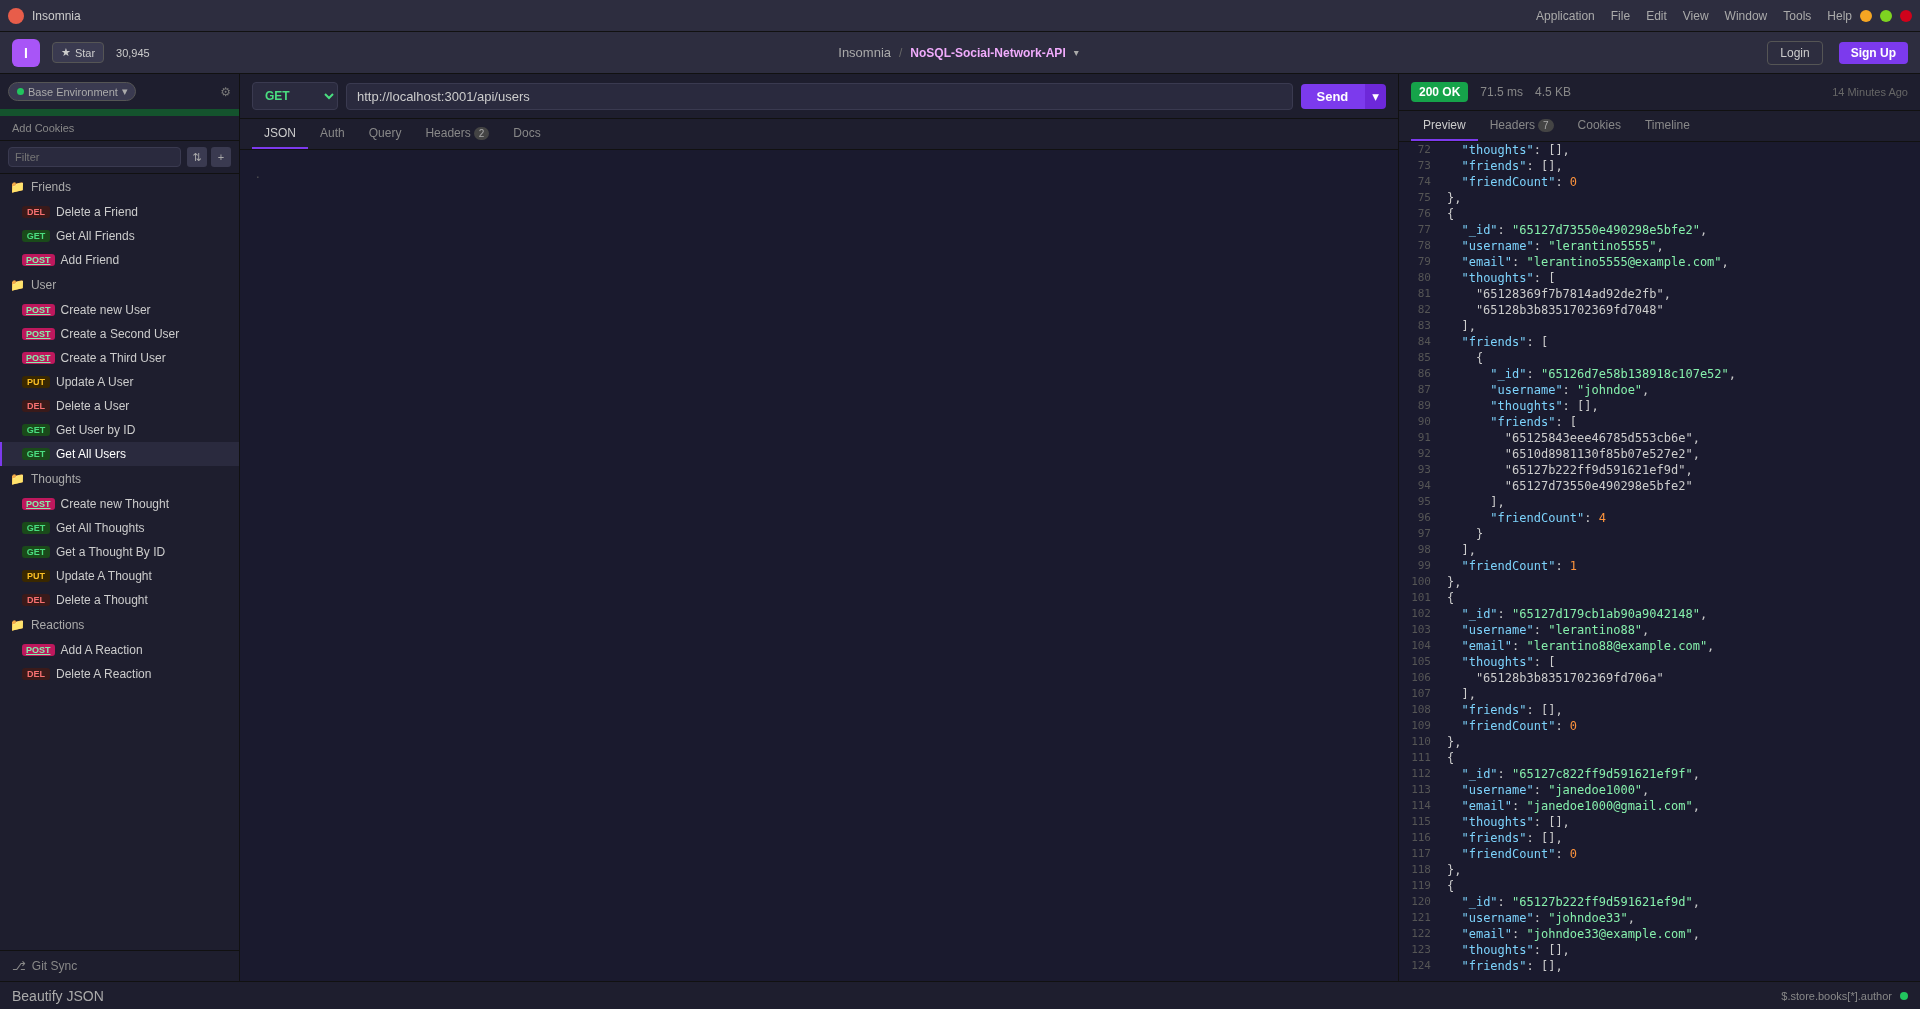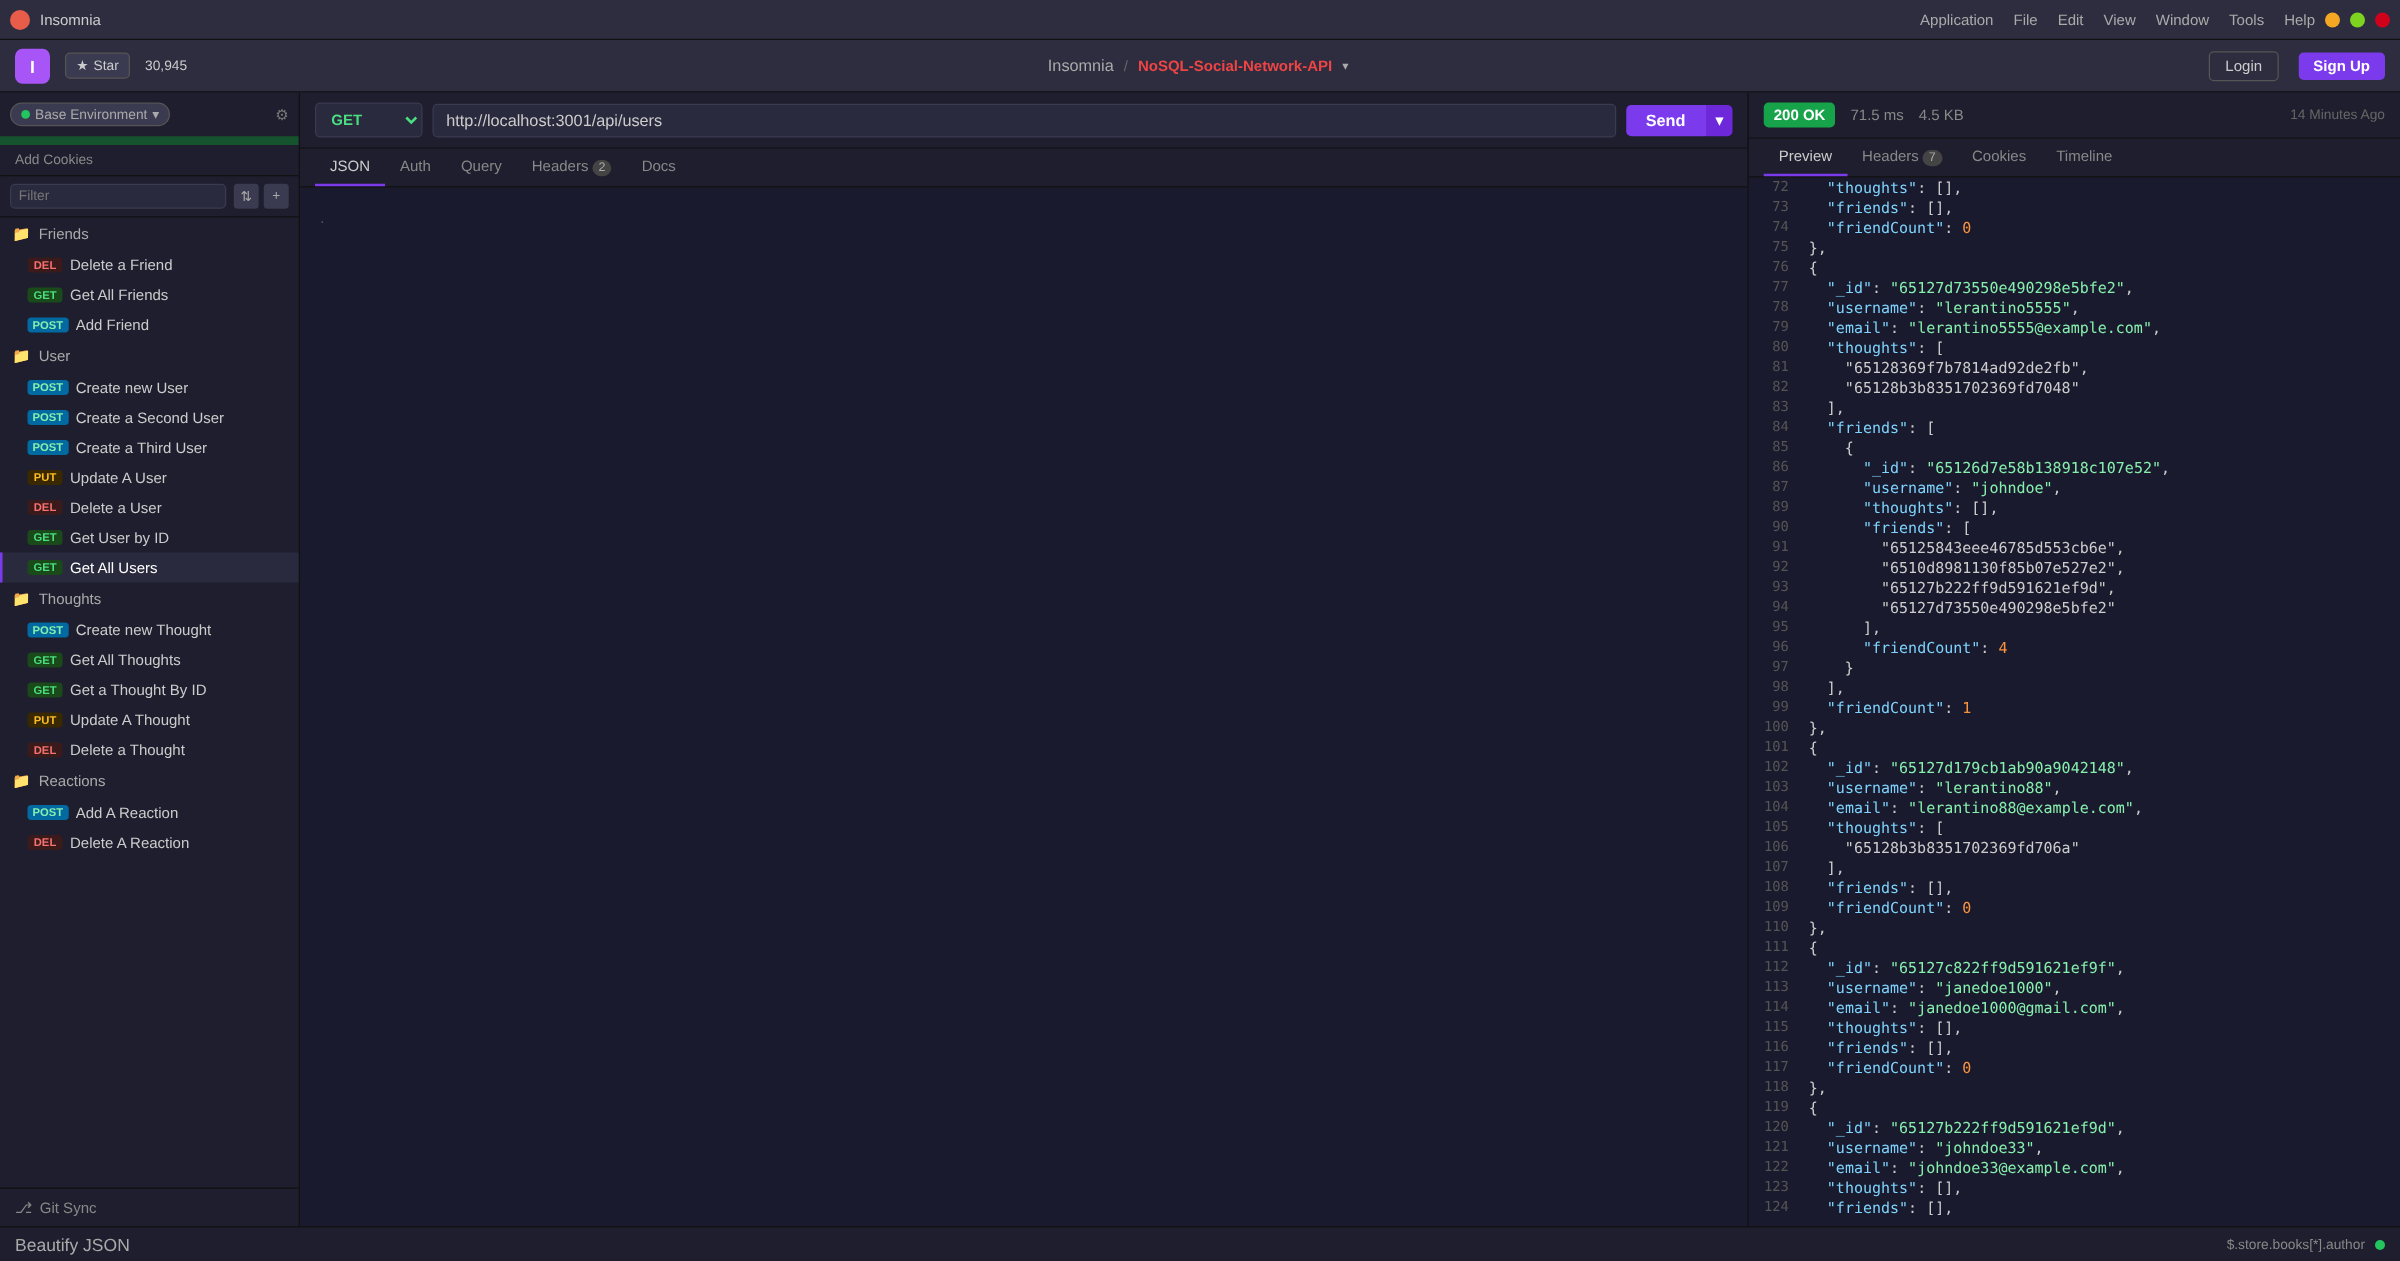--- a/index.html
+++ b/index.html
@@ -21,21 +21,21 @@
     .app { display: flex; flex-direction: column; flex: 1; overflow: hidden; }
 
     
     .topbar { background: #2d2d3f; height: 42px; display: flex; align-items: center; padding: 0 12px; gap: 12px; border-bottom: 1px solid #111; flex-shrink: 0; }
     .app-logo { width: 28px; height: 28px; background: #a855f7; border-radius: 6px; display: flex; align-items: center; justify-content: center; color: white; font-weight: bold; font-size: 14px; }
     .star-btn { display: flex; align-items: center; gap: 4px; background: #3a3a50; border: 1px solid #555; border-radius: 4px; padding: 3px 8px; color: #ccc; cursor: pointer; font-size: 11px; }
     .star-count { font-size: 11px; color: #ccc; }
     .topbar-center { flex: 1; display: flex; align-items: center; justify-content: center; gap: 8px; }
     .breadcrumb { color: #aaa; font-size: 13px; }
     .breadcrumb-sep { color: #666; }
-    .breadcrumb-active { color: #ef4444; font-weight: 600; }
+    .breadcrumb-active { color: #f0abfc; font-weight: 600; }
     .chevron-down { color: #aaa; font-size: 10px; }
     .topbar-right { display: flex; gap: 16px; align-items: center; }
     .login-btn { background: transparent; border: 1px solid #555; border-radius: 4px; padding: 4px 12px; color: #ccc; cursor: pointer; font-size: 12px; }
     .signup-btn { background: #7c3aed; border: none; border-radius: 4px; padding: 4px 12px; color: white; cursor: pointer; font-size: 12px; font-weight: 600; }
 
     
     .content { display: flex; flex: 1; overflow: hidden; }
 
     
     .sidebar { width: 240px; background: #1e1e2e; border-right: 1px solid #111; display: flex; flex-direction: column; overflow-y: auto; flex-shrink: 0; }
@@ -50,21 +50,21 @@
     .filter-icon-btn { background: #3a3a50; border: none; border-radius: 3px; width: 20px; height: 20px; color: #aaa; cursor: pointer; display: flex; align-items: center; justify-content: center; font-size: 11px; }
 
     
     .sidebar-group { padding: 0; }
     .sidebar-group-header { display: flex; align-items: center; padding: 6px 10px; gap: 6px; cursor: pointer; color: #aaa; font-size: 12px; font-weight: 500; }
     .folder-icon { color: #888; }
     .sidebar-item { display: flex; align-items: center; padding: 5px 10px 5px 20px; gap: 6px; cursor: pointer; color: #ccc; font-size: 12px; border-left: 2px solid transparent; }
     .sidebar-item.active { background: #2a2a3e; border-left-color: #7c3aed; color: white; }
     .method-badge { font-size: 9px; font-weight: 700; border-radius: 3px; padding: 1px 4px; min-width: 28px; text-align: center; }
     .badge-get { background: #1a4a1a; color: #4ade80; }
-    .badge-post { background: #0369a1; color: #86efac; }
+    .badge-post { background: #be185d; color: #86efac; text-decoration: underline; }
     .badge-put { background: #3a2800; color: #fbbf24; }
     .badge-del { background: #3a1a1a; color: #f87171; }
 
     
     .request-area { display: flex; flex-direction: column; flex: 1; overflow: hidden; background: #1a1a2e; }
     .request-bar { display: flex; align-items: center; padding: 8px 12px; gap: 8px; border-bottom: 1px solid #111; background: #1e1e2e; flex-shrink: 0; }
     .method-select { background: #2a2a3e; border: 1px solid #3a3a50; border-radius: 4px; padding: 5px 8px; color: #4ade80; font-size: 12px; font-weight: 600; cursor: pointer; }
     .url-input { flex: 1; background: #2a2a3e; border: 1px solid #3a3a50; border-radius: 4px; padding: 5px 10px; color: #ccc; font-size: 13px; }
     .send-btn-group { display: flex; }
     .send-btn { background: #7c3aed; border: none; border-radius: 4px 0 0 4px; padding: 5px 16px; color: white; font-weight: 600; cursor: pointer; font-size: 13px; }

